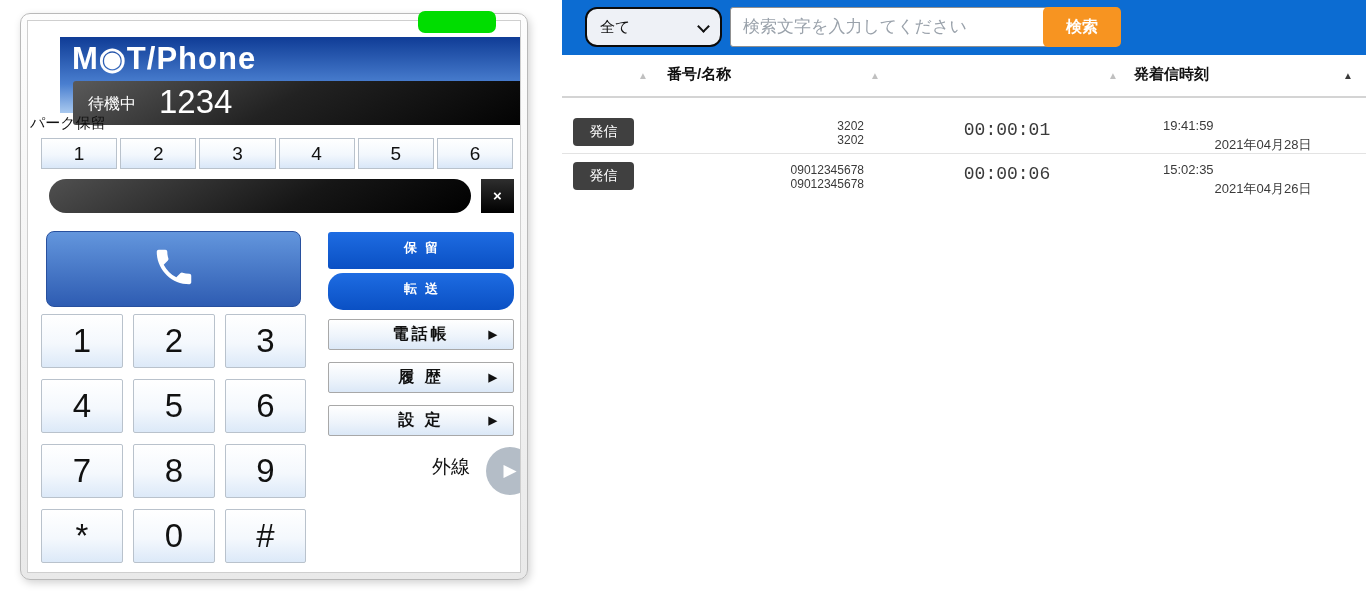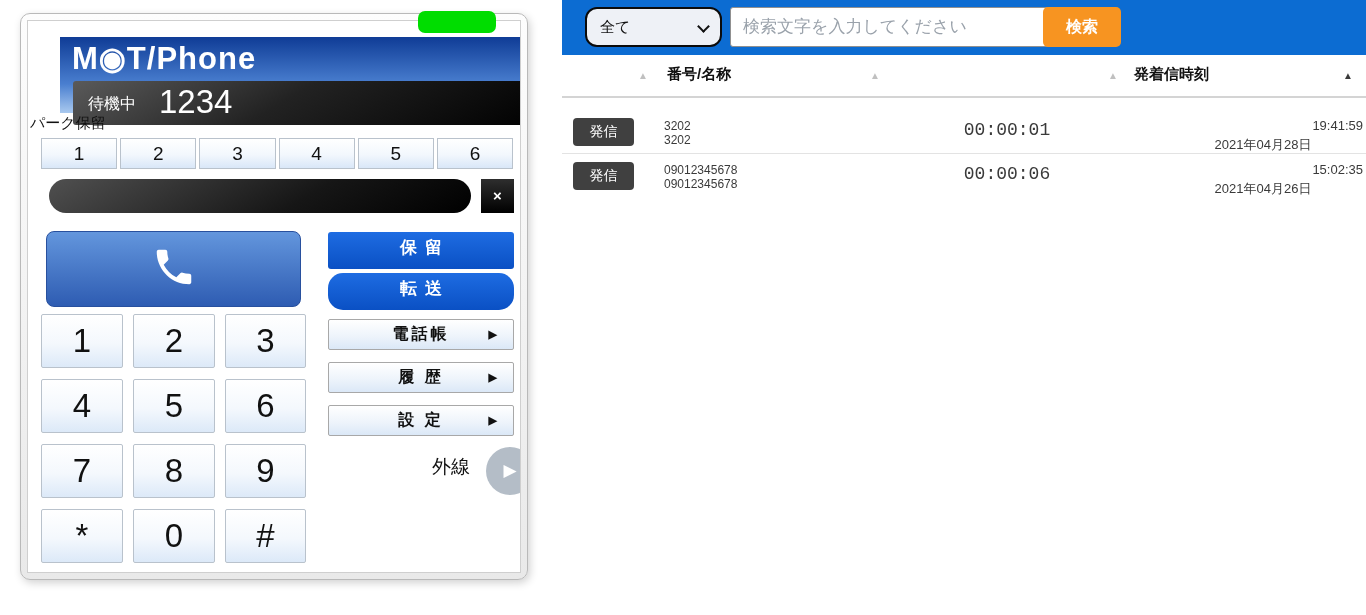--- a/index.html
+++ b/index.html
@@ -62,21 +62,21 @@
   .call-btn {
     position:absolute; left:18px; top:210px; width:255px; height:76px;
     border-radius:8px; border:1px solid #28509e;
     background:linear-gradient(#6396dd,#2e5cb2);
     display:flex; align-items:center; justify-content:center; cursor:pointer;
   }
 
   .blue-btn {
     position:absolute; left:300px; width:186px; height:37px; border-radius:3px;
     background:linear-gradient(#1e6ce2,#0a50c4);
-    color:#fff; font-weight:bold; font-size:17px; text-align:center;
+    color:#fff; font-weight:bold; font-size:13px; text-align:center;
     line-height:32px; letter-spacing:8px; text-indent:8px; cursor:pointer;
   }
   .hold-btn { top:211px; }
   .transfer-btn { top:252px;border-radius:15px; }
 
   .menu-btn {
     position:absolute; left:300px; width:186px; height:31px; border-radius:2px;
     background:linear-gradient(#ffffff,#eef4fb 55%,#dbe8f7);
     border:1px solid #a8a8a8; color:#111; font-weight:bold; font-size:16px;
     letter-spacing:3px; display:flex; align-items:center; justify-content:center;
@@ -145,23 +145,23 @@
   .header-divider { position:absolute; left:0; top:96px; width:804px; height:2px; background:#d4d4d4; }
 
   .hist-row { position:absolute; left:0; width:804px; height:43px; }
   .hist-row.r1 { top:110px; }
   .hist-row.r2 { top:153px; border-top:1px solid #e3e3e3; }
   .action-btn {
     position:absolute; left:11px; top:8px; width:61px; height:28px;
     background:#404040; border:none; border-radius:4px; color:#fff;
     font-size:14px; cursor:pointer; font-family:"Liberation Sans", sans-serif;
   }
-  .cell-number { position:absolute; left:102px; top:9px; width:200px; text-align:left; font-size:12px; color:#3a3a3a; line-height:14px; }
+  .cell-number { position:absolute; left:102px; top:9px; width:200px; text-align:right; font-size:12px; color:#3a3a3a; line-height:14px; }
   .cell-duration { position:absolute; left:345px; top:10px; width:200px; text-align:center; font-size:18px; color:#3a3a3a;font-family:Liberation Mono, monospace; }
-  .cell-time { position:absolute; left:601px; top:8px; width:200px; text-align:right; font-size:13px; color:#3a3a3a; }
+  .cell-time { position:absolute; left:601px; top:8px; width:200px; text-align:left; font-size:13px; color:#3a3a3a; }
   .cell-date { position:absolute; left:601px; top:26px; width:200px; text-align:center; font-size:13px; color:#3a3a3a; }
 </style>
 </head>
 <body>
 
 <div class="green-tab"></div>
 
 <div class="phone-window">
   <div class="phone-inner">
 

